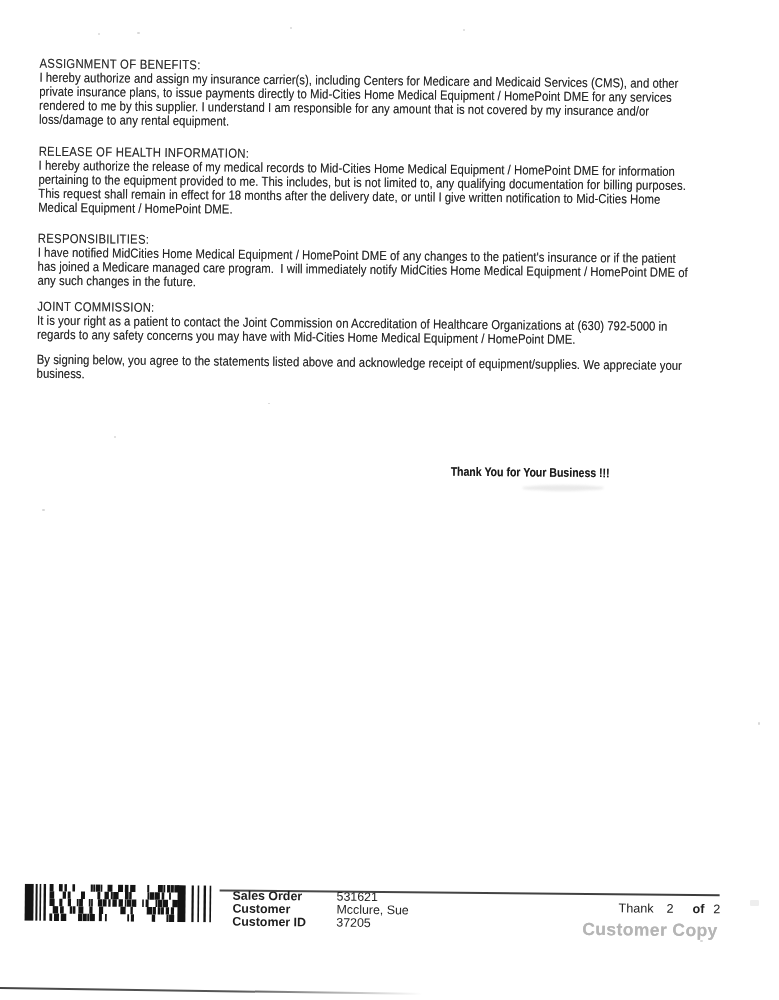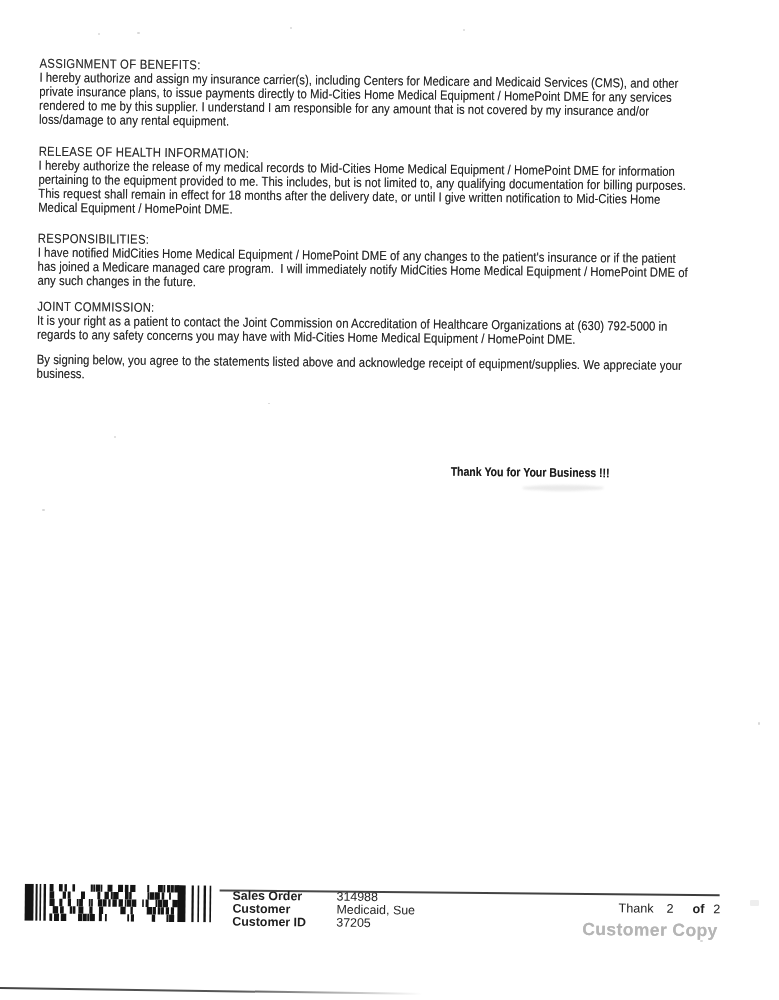--- a/index.html
+++ b/index.html
@@ -217,23 +217,23 @@
           <rect x="173" y="0" width="1.6" height="37"></rect>
           <rect x="179" y="0" width="2.4" height="37"></rect>
           <rect x="185" y="0" width="1.6" height="37"></rect>
         </svg>
     </div>
 
     <div class="footer-rule"></div>
 
     <div class="fields">
       <div class="lbl">Sales Order</div>
-      <div class="val">314988</div>
+      <div class="val">531621</div>
       <div class="lbl">Customer</div>
-      <div class="val">Medicaid, Sue</div>
+      <div class="val">Mcclure, Sue</div>
       <div class="lbl">Customer ID</div>
       <div class="val">37205</div>
     </div>
 
     <div class="pageinfo">
       <span>Thank</span><span class="pi-cur">2</span><span class="pi-of">of</span><span class="pi-tot">2</span>
     </div>
 
     <div class="watermark">Customer Copy</div>
   </div>

